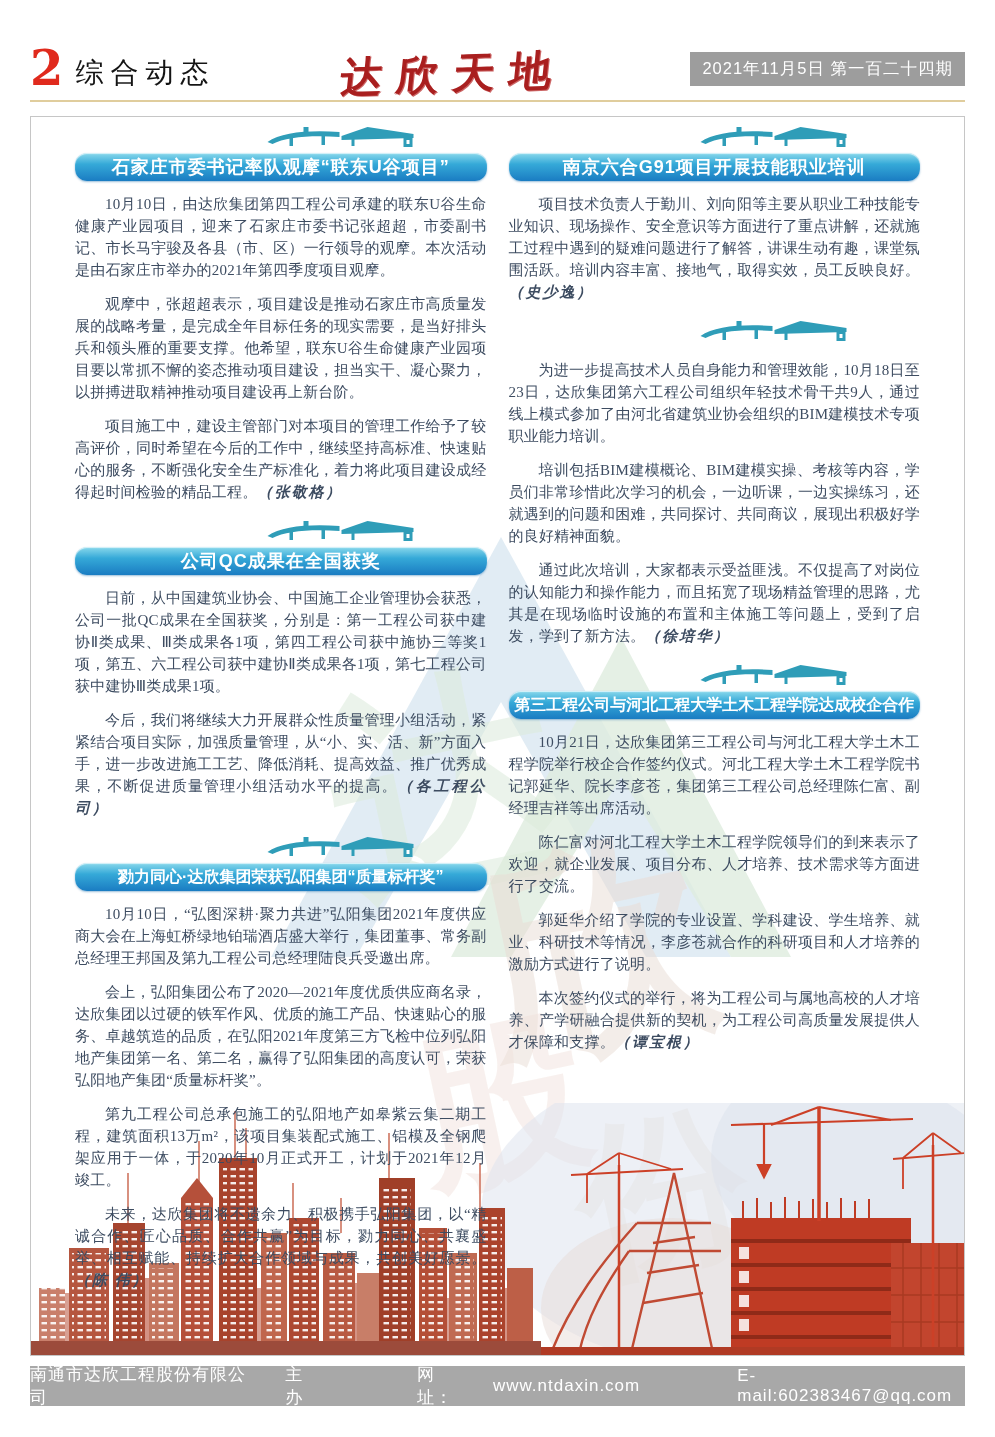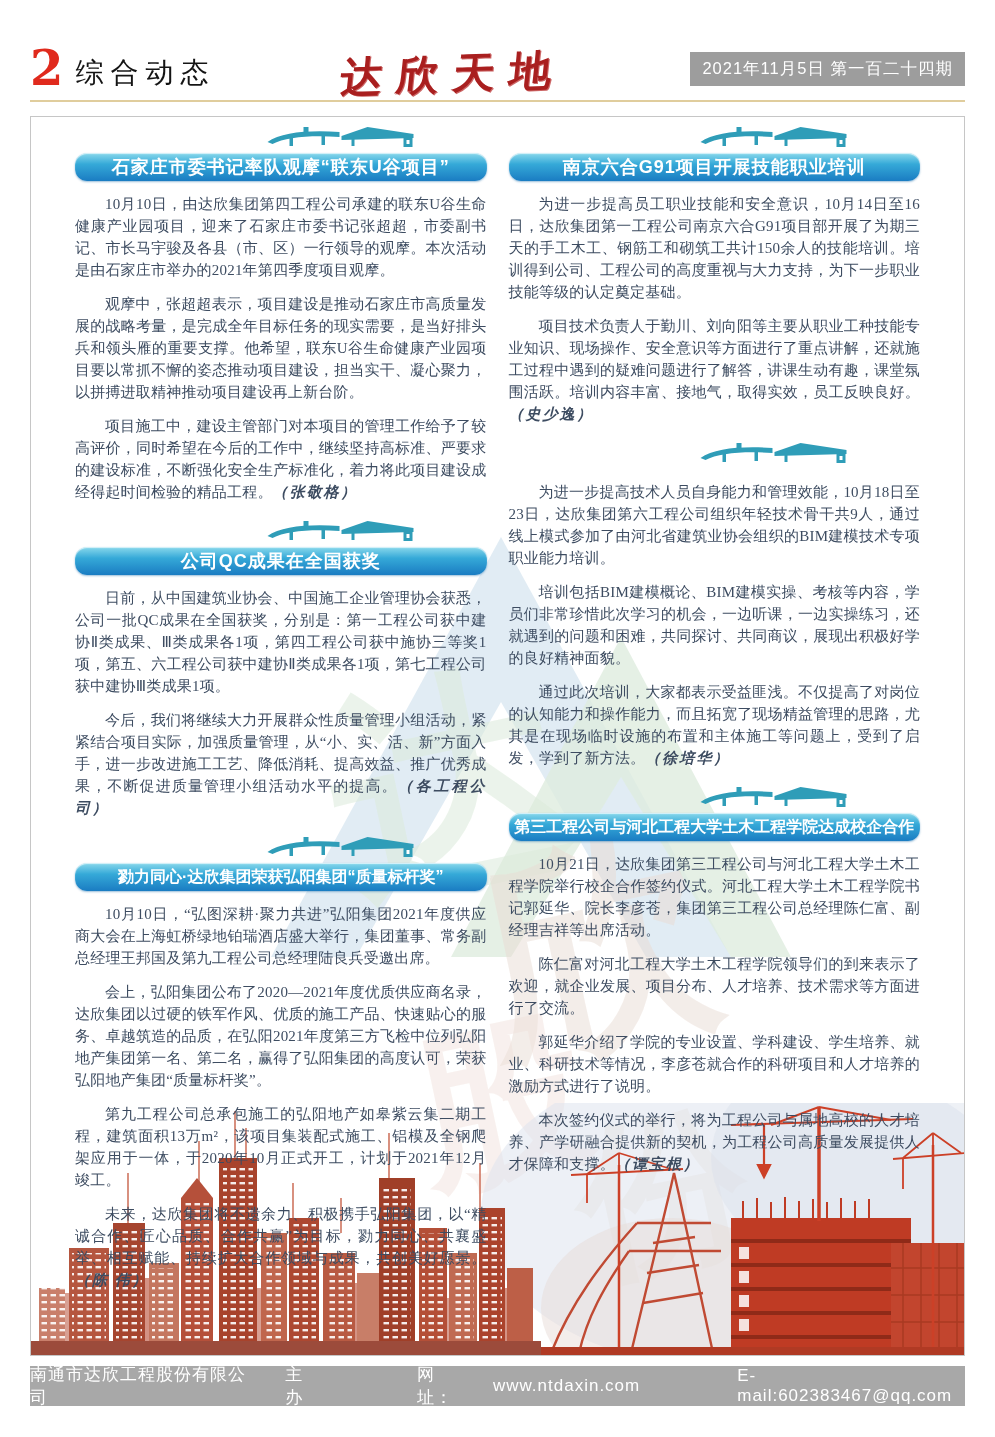--- a/index.html
+++ b/index.html
@@ -270,21 +270,21 @@
           <div class="roof-row">
               <svg class="roof" viewBox="0 0 150 26">
                 <use href="#roof"></use>
               </svg>
             </div>
           <h2 class="banner">
               <span>石家庄市委书记率队观摩“联东U谷项目”</span>
             </h2>
           <p>10月10日，由达欣集团第四工程公司承建的联东U谷生命健康产业园项目，迎来了石家庄市委书记张超超，市委副书记、市长马宇骏及各县（市、区）一行领导的观摩。本次活动是由石家庄市举办的2021年第四季度项目观摩。</p>
           <p>观摩中，张超超表示，项目建设是推动石家庄市高质量发展的战略考量，是完成全年目标任务的现实需要，是当好排头兵和领头雁的重要支撑。他希望，联东U谷生命健康产业园项目要以常抓不懈的姿态推动项目建设，担当实干、凝心聚力，以拼搏进取精神推动项目建设再上新台阶。</p>
-          <p><span>项目施工中，建设主管部门对本项目的管理工作给予了较高评价，同时希望在今后的工作中，继续坚持高标准、严要求的建设标准，不断强化安全生产标准化，着力将此项目建设成经得起时间检验的精品工程。</span><span class="byline">（张敬格）</span></p>
+          <p><span>项目施工中，建设主管部门对本项目的管理工作给予了较高评价，同时希望在今后的工作中，继续坚持高标准、快速贴心的服务，不断强化安全生产标准化，着力将此项目建设成经得起时间检验的精品工程。</span><span class="byline">（张敬格）</span></p>
         </section>
 
         <section class="article">
           <div class="roof-row">
               <svg class="roof" viewBox="0 0 150 26">
                 <use href="#roof"></use>
               </svg>
             </div>
           <h2 class="banner">
               <span>公司QC成果在全国获奖</span>
@@ -314,21 +314,20 @@
 
         <section class="article">
           <div class="roof-row">
               <svg class="roof" viewBox="0 0 150 26">
                 <use href="#roof"></use>
               </svg>
             </div>
           <h2 class="banner">
               <span>南京六合G91项目开展技能职业培训</span>
             </h2>
-          <p>为进一步提高员工职业技能和安全意识，10月14日至16日，达欣集团第一工程公司南京六合G91项目部开展了为期三天的手工木工、钢筋工和砌筑工共计150余人的技能培训。培训得到公司、工程公司的高度重视与大力支持，为下一步职业技能等级的认定奠定基础。</p>
           <p><span>项目技术负责人于勤川、刘向阳等主要从职业工种技能专业知识、现场操作、安全意识等方面进行了重点讲解，还就施工过程中遇到的疑难问题进行了解答，讲课生动有趣，课堂氛围活跃。培训内容丰富、接地气，取得实效，员工反映良好。</span><span class="byline">（史少逸）</span></p>
         </section>
 
         <section class="article">
           <div class="roof-row">
               <svg class="roof" viewBox="0 0 150 26">
                 <use href="#roof"></use>
               </svg>
             </div>
           <p>为进一步提高技术人员自身能力和管理效能，10月18日至23日，达欣集团第六工程公司组织年轻技术骨干共9人，通过线上模式参加了由河北省建筑业协会组织的BIM建模技术专项职业能力培训。</p>

